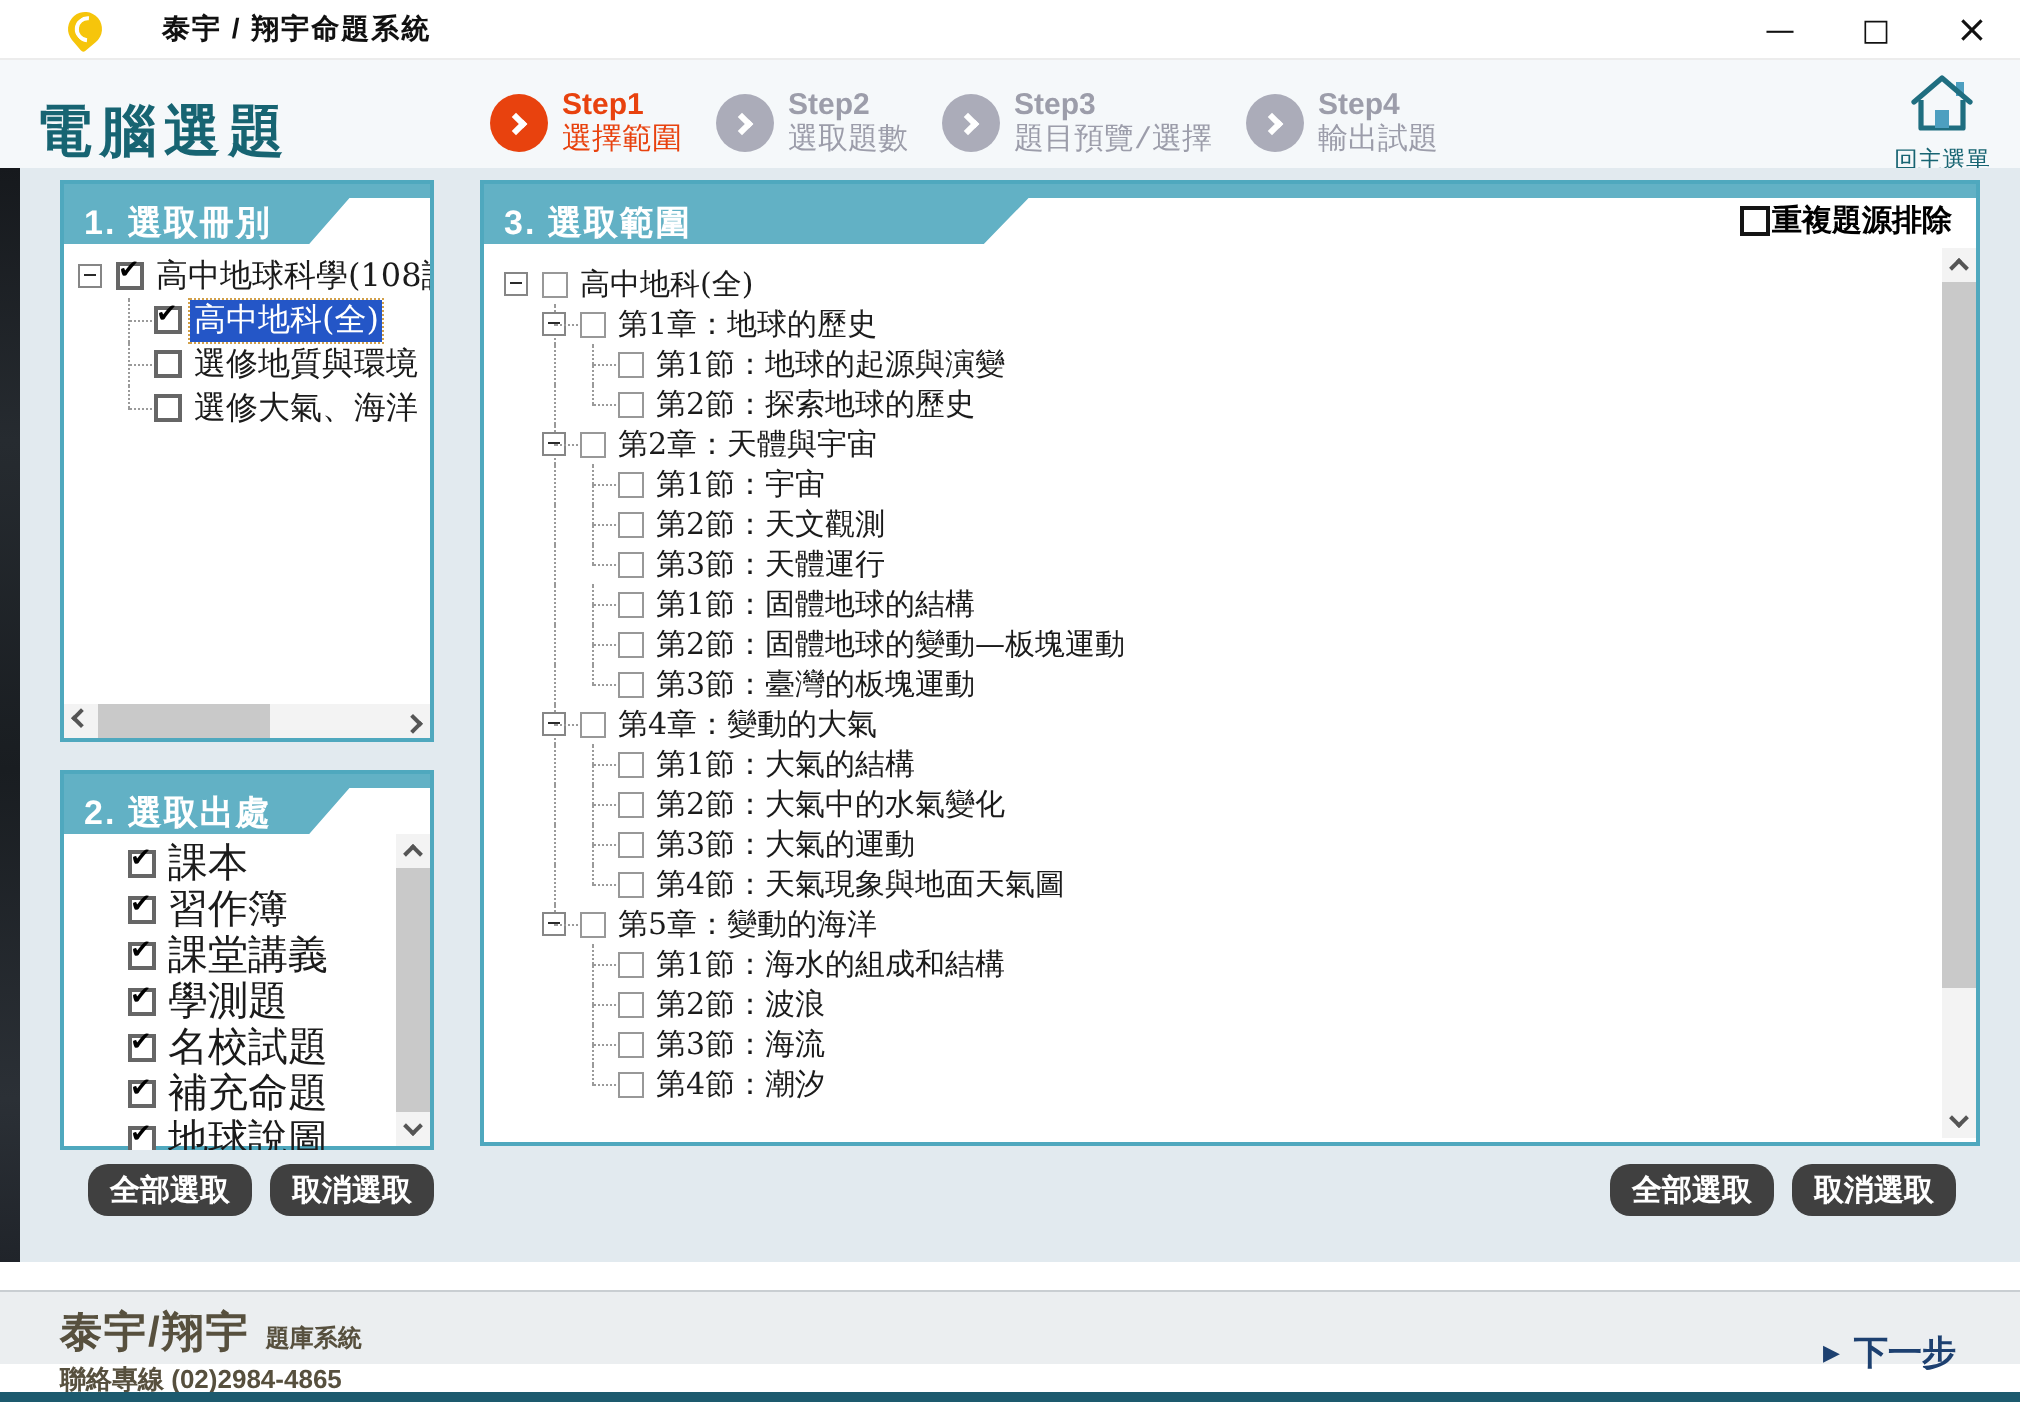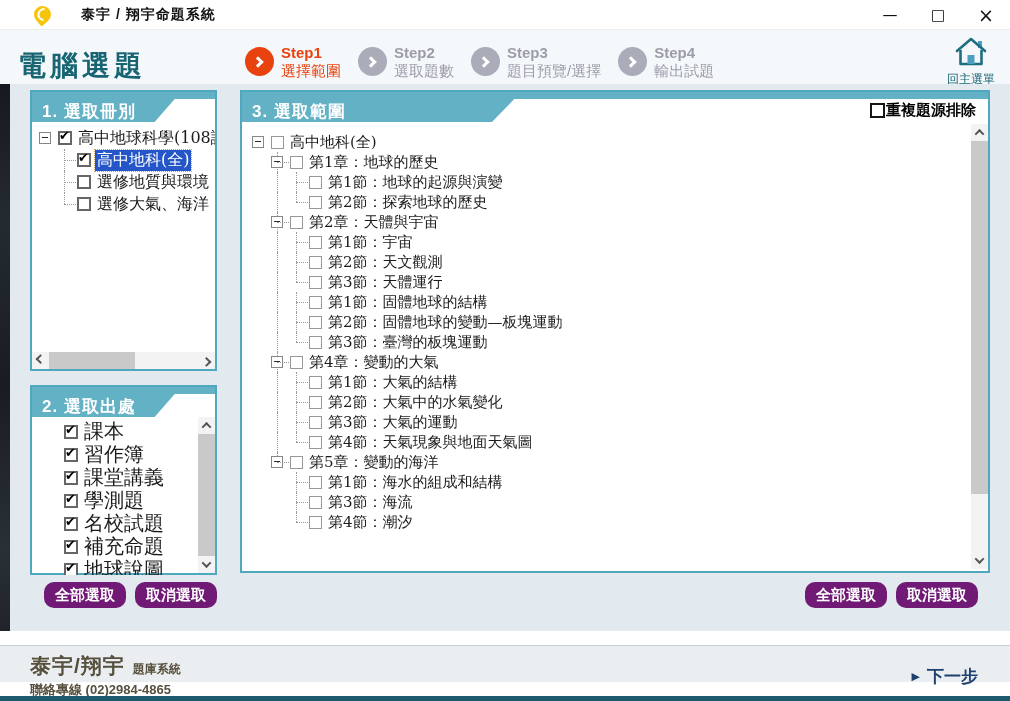--- a/index.html
+++ b/index.html
@@ -25,21 +25,21 @@
     border-bottom:1px solid #d8dde2; }
   .page-title { position:absolute; left:18px; top:17px; font-size:28px; font-weight:bold;
     color:#176472; letter-spacing:4px; }
   .steps { position:absolute; left:245px; top:14px; display:flex; }
   .step { display:flex; margin-right:17px; cursor:pointer; }
   .step-circle { width:29px; height:29px; border-radius:50%; margin:3px 7px 0 0; flex:none;
     display:flex; align-items:center; justify-content:center; }
   .chev { width:8px; height:8px; border-top:3px solid #fff; border-right:3px solid #fff;
     transform:rotate(45deg); margin-left:-3px; }
   .step-name { font-size:15px; font-weight:bold; line-height:18px; }
-  .step-label { font-size:15px; line-height:18px; }
+  .step-label { font-size:15px; line-height:18px;font-family:Liberation Mono, monospace; }
   .step.active .step-circle { background:#e8420e; }
   .step.active .step-name, .step.active .step-label { color:#e8420e; }
   .step.inactive .step-circle { background:#abacb9; }
   .step.inactive .step-name, .step.inactive .step-label { color:#9c9daa; }
   .home { position:absolute; right:10px; top:7px; width:58px; text-align:center; cursor:pointer; }
   .home-label { font-size:12px; color:#176472; margin-top:0px; }
   
   .content { position:absolute; top:84px; left:0; right:0; height:547px; background:#e2eaef; }
   .left-strip { position:absolute; left:0; top:0; width:10px; height:100%;
     background:linear-gradient(180deg,#16191d,#262b30 25%,#191d21 55%,#2b3036 85%,#20242a); }
@@ -105,21 +105,21 @@
   .vthumb.most { height:86%; }
   .arr { width:7px; height:7px; border-top:2px solid #555; border-left:2px solid #555; }
   .arr.up { transform:rotate(45deg) translate(1px,1px); }
   .arr.down { transform:rotate(-135deg) translate(1px,1px); }
   .arr.left { transform:rotate(-45deg) translate(1px,-1px); }
   .arr.right { transform:rotate(135deg) translate(1px,-1px); }
   
   .btnrow { position:absolute; display:flex; gap:9px; justify-content:flex-end; }
   .b2 { left:30px; top:498px; width:187px; }
   .b3 { left:240px; top:498px; width:750px; padding-right:12px; }
-  .gbtn { background:#701a75; color:#fff; border:none; border-radius:10px; height:26px;
+  .gbtn { background:#404040; color:#fff; border:none; border-radius:10px; height:26px;
     padding:0 11px; font-size:15px; font-weight:bold; cursor:pointer;
     font-family:Liberation Sans, sans-serif; }
   
   .footer { position:absolute; top:645px; left:0; right:0; height:37px; background:#ebeef0;
     border-top:1px solid #c9ced2; }
   .brand { position:absolute; left:30px; top:6px; color:#57503e; }
   .bname { font-size:21px; font-weight:bold; letter-spacing:1px; }
   .bsuffix { font-size:12px; font-weight:bold; margin-left:8px; }
   .phone { font-size:13px; font-weight:600; margin-top:1px; color:#57503e; }
   .next { position:absolute; right:32px; top:19px; color:#1d4070; font-size:17px;
@@ -430,20 +430,27 @@
           <span class="tguide"></span>
           <span class="tstub t"></span>
           <span class="cb"></span>
           <span class="tlabel">第1節：海水的組成和結構</span>
         </div>
         <div class="trow">
           <span class="tguide"></span>
           <span class="tguide"></span>
           <span class="tstub t"></span>
           <span class="cb"></span>
+          <span class="tlabel">第2節：波浪</span>
+        </div>
+        <div class="trow">
+          <span class="tguide"></span>
+          <span class="tguide"></span>
+          <span class="tstub t"></span>
+          <span class="cb"></span>
           <span class="tlabel">第3節：海流</span>
         </div>
         <div class="trow">
           <span class="tguide"></span>
           <span class="tguide"></span>
           <span class="tstub l"></span>
           <span class="cb"></span>
           <span class="tlabel">第4節：潮汐</span>
         </div>
       </div>

